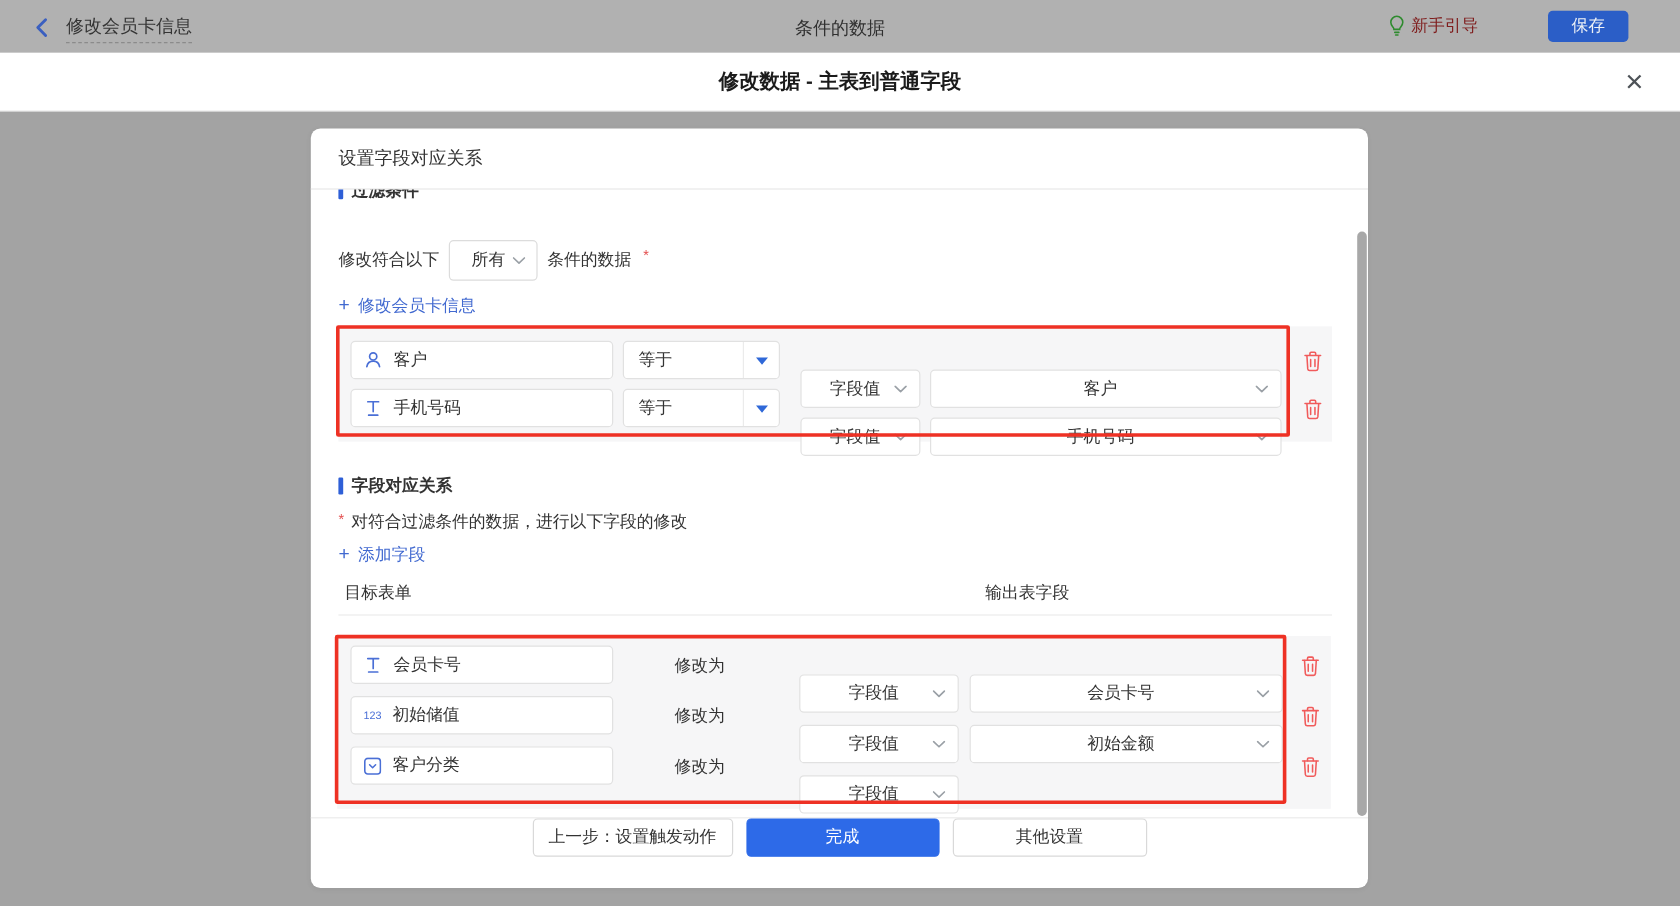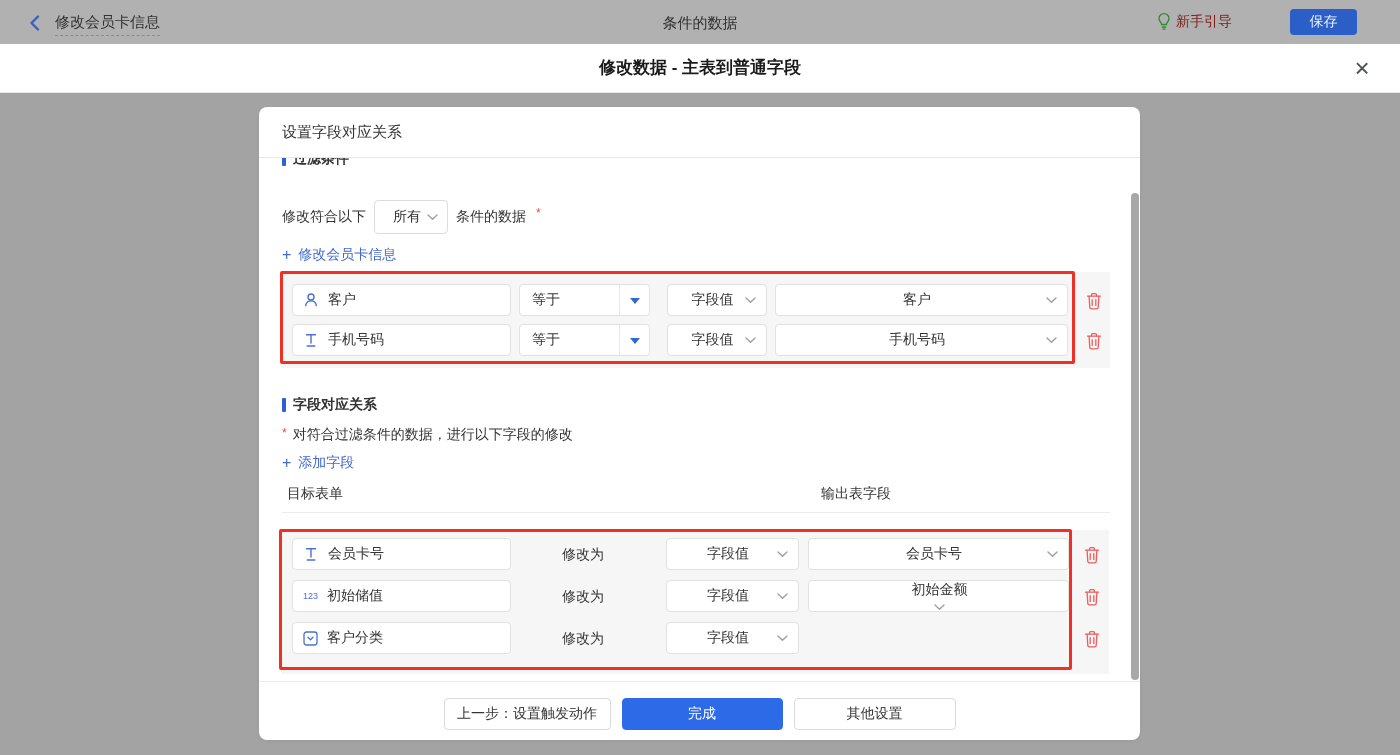--- a/index.html
+++ b/index.html
@@ -40,40 +40,40 @@
   .plus { font-size:16px; line-height:16px; }
 
   .group-panel { position:absolute; background:#f6f6f7; }
   .red-frame { position:absolute; border:3px solid #ee3124; border-radius:2px; z-index:5; pointer-events:none; }
 
   .inputbox { position:absolute; height:32px; background:#fff; border:1px solid #e1e1e1; border-radius:4px; display:flex; align-items:center; font-size:14px; color:#333; cursor:pointer; white-space:nowrap; }
   .fieldbox { padding-left:10px; gap:9px; }
   .op-select { padding-left:12px; }
   .op-caret-zone { margin-left:auto; width:30px; height:100%; border-left:1px solid #ebebeb; display:flex; align-items:center; justify-content:center; }
   .caret-down { width:0; height:0; border:5px solid transparent; border-top:6px solid #2f68d8; margin-top:6px; }
-  .dd { padding:0 10px 0 12px; }
+  .dd { padding:0 10px 0 12px;margin-top:24px; }
   .dd span { flex:1; }
   .chev { flex:0 0 auto; }
 
   .map-label { position:absolute; height:32px; line-height:32px; font-size:14px; color:#333; white-space:nowrap; }
 
   .trash-btn { position:absolute; width:18px; height:19px; cursor:pointer; display:flex; align-items:center; justify-content:center; }
 
   .col-headers { position:absolute; top:327px; left:0; width:881px; height:20px; font-size:14px; color:#333; }
   .col-left { position:absolute; left:28px; white-space:nowrap; }
   .col-right { position:absolute; left:562px; white-space:nowrap; }
   .col-divider { position:absolute; top:354px; left:23px; width:828px; height:1px; background:#ececec; }
 
   .desc-row { position:absolute; left:23px; top:268px; display:flex; align-items:center; gap:6px; font-size:14px; color:#333; white-space:nowrap; }
   .desc-star { color:#e34d4d; font-size:12px; position:relative; top:-2px; }
 
   .scroll-thumb { position:absolute; left:872px; top:35px; width:8px; height:487px; background:#a8a8a8; border-radius:4px; cursor:pointer; }
 
   
-  .card-footer { position:absolute; left:0; top:574px; width:881px; height:74px; border-top:1px solid #ececec; display:flex; justify-content:center; align-items:flex-start; gap:11px; padding-top:16px; }
+  .card-footer { position:absolute; left:0; top:574px; width:881px; height:74px; border-top:1px solid #ececec; display:flex; justify-content:center; align-items:flex-start; gap:11px; }
   .btn { height:32px; border:1px solid #d9d9d9; background:#fff; border-radius:4px; font-size:14px; color:#333; cursor:pointer; font-family:inherit; white-space:nowrap; }
   .btn-prev { width:167px; }
   .btn-done { width:161px; background:#2d6ae8; border-color:#2d6ae8; color:#fff; }
   .btn-next { width:167px; }
   .btn-other { width:162px; }
 
   .num-icon { font-size:9px; color:#4a6fd6; letter-spacing:0; line-height:10px; }
   svg { display:block; }
 </style>
 </head>
@@ -265,21 +265,21 @@
             <span class="num-icon">123</span>
             <span>初始储值</span>
           </div>
           <span class="map-label" style="left:281px; top:50px;">修改为</span>
           <div class="inputbox dd" style="left:385px; top:50px; width:133px;">
             <span>字段值</span>
             <svg class="chev" width="11" height="7" viewBox="0 0 11 7" fill="none">
                 <polyline points="1,1 5.5,5.3 10,1" stroke="#9aa0a6" stroke-width="1.4" stroke-linecap="round" stroke-linejoin="round"></polyline>
               </svg>
           </div>
-          <div class="inputbox dd" style="left:527px; top:50px; width:261px;flex-direction:column;">
+          <div class="inputbox dd" style="left:527px; top:50px; width:261px;">
             <span>初始金额</span>
             <svg class="chev" width="11" height="7" viewBox="0 0 11 7" fill="none">
                 <polyline points="1,1 5.5,5.3 10,1" stroke="#9aa0a6" stroke-width="1.4" stroke-linecap="round" stroke-linejoin="round"></polyline>
               </svg>
           </div>
           <div class="trash-btn" style="left:802px; top:57px;">
             <svg width="16" height="18" viewBox="0 0 16 18" fill="none" stroke="#f15b5b" stroke-width="1.3" stroke-linecap="round" stroke-linejoin="round">
               <path d="M1.5 4.2 h13"></path>
               <path d="M5.6 4 V2.6 a1 1 0 0 1 1-1 h2.8 a1 1 0 0 1 1 1 V4"></path>
               <path d="M3.1 4.4 l0.7 11 a1.6 1.6 0 0 0 1.6 1.4 h5.2 a1.6 1.6 0 0 0 1.6-1.4 l0.7-11"></path>

